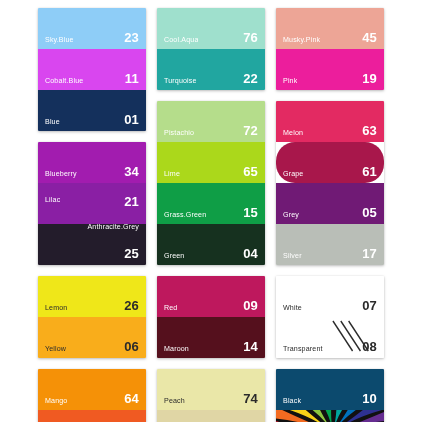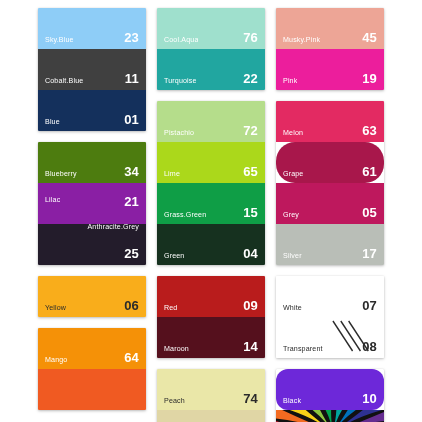--- a/index.html
+++ b/index.html
@@ -80,44 +80,48 @@
 </head>
 <body>
 
 <div id="board" style="background: rgb(255, 255, 255);">
     <div class="column">
       <div class="card">
         <div class="swatch light-text" style="background: rgb(142, 205, 247);">
           <span class="name">Sky.Blue</span>
           <span class="code">23</span>
         </div>
-        <div class="swatch light-text" style="background: #404040;">
+        <div class="swatch light-text" style="background: #d946ef;">
           <span class="name">Cobalt.Blue</span>
           <span class="code">11</span>
         </div>
         <div class="swatch light-text" style="background: rgb(20, 48, 92);">
           <span class="name">Blue</span>
           <span class="code">01</span>
         </div>
       </div>
       <div class="card">
-        <div class="swatch light-text" style="background: #4d7c0f;">
+        <div class="swatch light-text" style="background: #a21caf;">
           <span class="name">Blueberry</span>
           <span class="code">34</span>
         </div>
         <div class="swatch light-text" style="background: rgb(138, 31, 164); align-items: center;">
           <span class="name">Lilac</span>
           <span class="code">21</span>
         </div>
         <div class="swatch light-text" style="background: rgb(35, 28, 43); flex-direction: column;">
           <span class="name">Anthracite.Grey</span>
           <span class="code">25</span>
         </div>
       </div>
       <div class="card">
+        <div class="swatch dark-text" style="background: rgb(239, 231, 25);">
+          <span class="name">Lemon</span>
+          <span class="code">26</span>
+        </div>
         <div class="swatch dark-text" style="background: rgb(249, 173, 27);">
           <span class="name">Yellow</span>
           <span class="code">06</span>
         </div>
       </div>
       <div class="card">
         <div class="swatch light-text" style="background: rgb(245, 145, 7);">
           <span class="name">Mango</span>
           <span class="code">64</span>
         </div>
@@ -147,21 +151,21 @@
         <div class="swatch light-text" style="background: rgb(15, 158, 70);">
           <span class="name">Grass.Green</span>
           <span class="code">15</span>
         </div>
         <div class="swatch light-text" style="background: rgb(22, 49, 31);">
           <span class="name">Green</span>
           <span class="code">04</span>
         </div>
       </div>
       <div class="card">
-        <div class="swatch light-text" style="background: #b91c1c;">
+        <div class="swatch light-text" style="background: #be185d;">
           <span class="name">Red</span>
           <span class="code">09</span>
         </div>
         <div class="swatch light-text" style="background: rgb(85, 16, 29);">
           <span class="name">Maroon</span>
           <span class="code">14</span>
         </div>
       </div>
       <div class="card">
         <div class="swatch dark-text" style="background: rgb(234, 231, 168);">
@@ -184,21 +188,21 @@
       </div>
       <div class="card">
         <div class="swatch light-text" style="background: rgb(227, 42, 98);">
           <span class="name">Melon</span>
           <span class="code">63</span>
         </div>
         <div class="swatch light-text" style="background: rgb(168, 23, 75); border-radius: 19px;">
           <span class="name">Grape</span>
           <span class="code">61</span>
         </div>
-        <div class="swatch light-text" style="background: #be185d;">
+        <div class="swatch light-text" style="background: #701a75;">
           <span class="name">Grey</span>
           <span class="code">05</span>
         </div>
         <div class="swatch light-text" style="background: rgb(185, 190, 183);">
           <span class="name">Silver</span>
           <span class="code">17</span>
         </div>
       </div>
       <div class="card">
         <div class="swatch dark-text" style="background: rgb(255, 255, 255);">
@@ -211,21 +215,21 @@
               <line x1="58" y1="4" x2="78" y2="34" stroke="#2b2b2b" stroke-width="1.4"></line>
               <line x1="66" y1="4" x2="86" y2="34" stroke="#2b2b2b" stroke-width="1.4"></line>
               <line x1="74" y1="4" x2="94" y2="34" stroke="#2b2b2b" stroke-width="1.4"></line>
             </svg>
           </div>
           <span class="name">Transparent</span>
           <span class="code">08</span>
         </div>
       </div>
       <div class="card">
-        <div class="swatch light-text" style="background: #6d28d9; border-radius: 12px;">
+        <div class="swatch light-text" style="background: #0c4a6e;">
           <span class="name">Black</span>
           <span class="code">10</span>
         </div>
         <div class="swatch light-text" style="background: rgb(17, 17, 17);">
           <div class="fx">
             <svg viewBox="0 0 110 41" preserveAspectRatio="none">
               <defs></defs>
               <g>
                 <path d="M58,22 Q97.25077229508648,27.120331334905988 153,22 L146.8671829288374,40.46906058746619 Q97.25077229508648,27.120331334905988 58,22 Z" fill="#e8112d"></path>
                 <path d="M58,22 Q93.11452560181615,35.533407111311945 148.35036904803957,38.146137956091 L132.14088869714135,54.668928793540594 Q93.11452560181615,35.533407111311945 58,22 Z" fill="#f36b21"></path>

